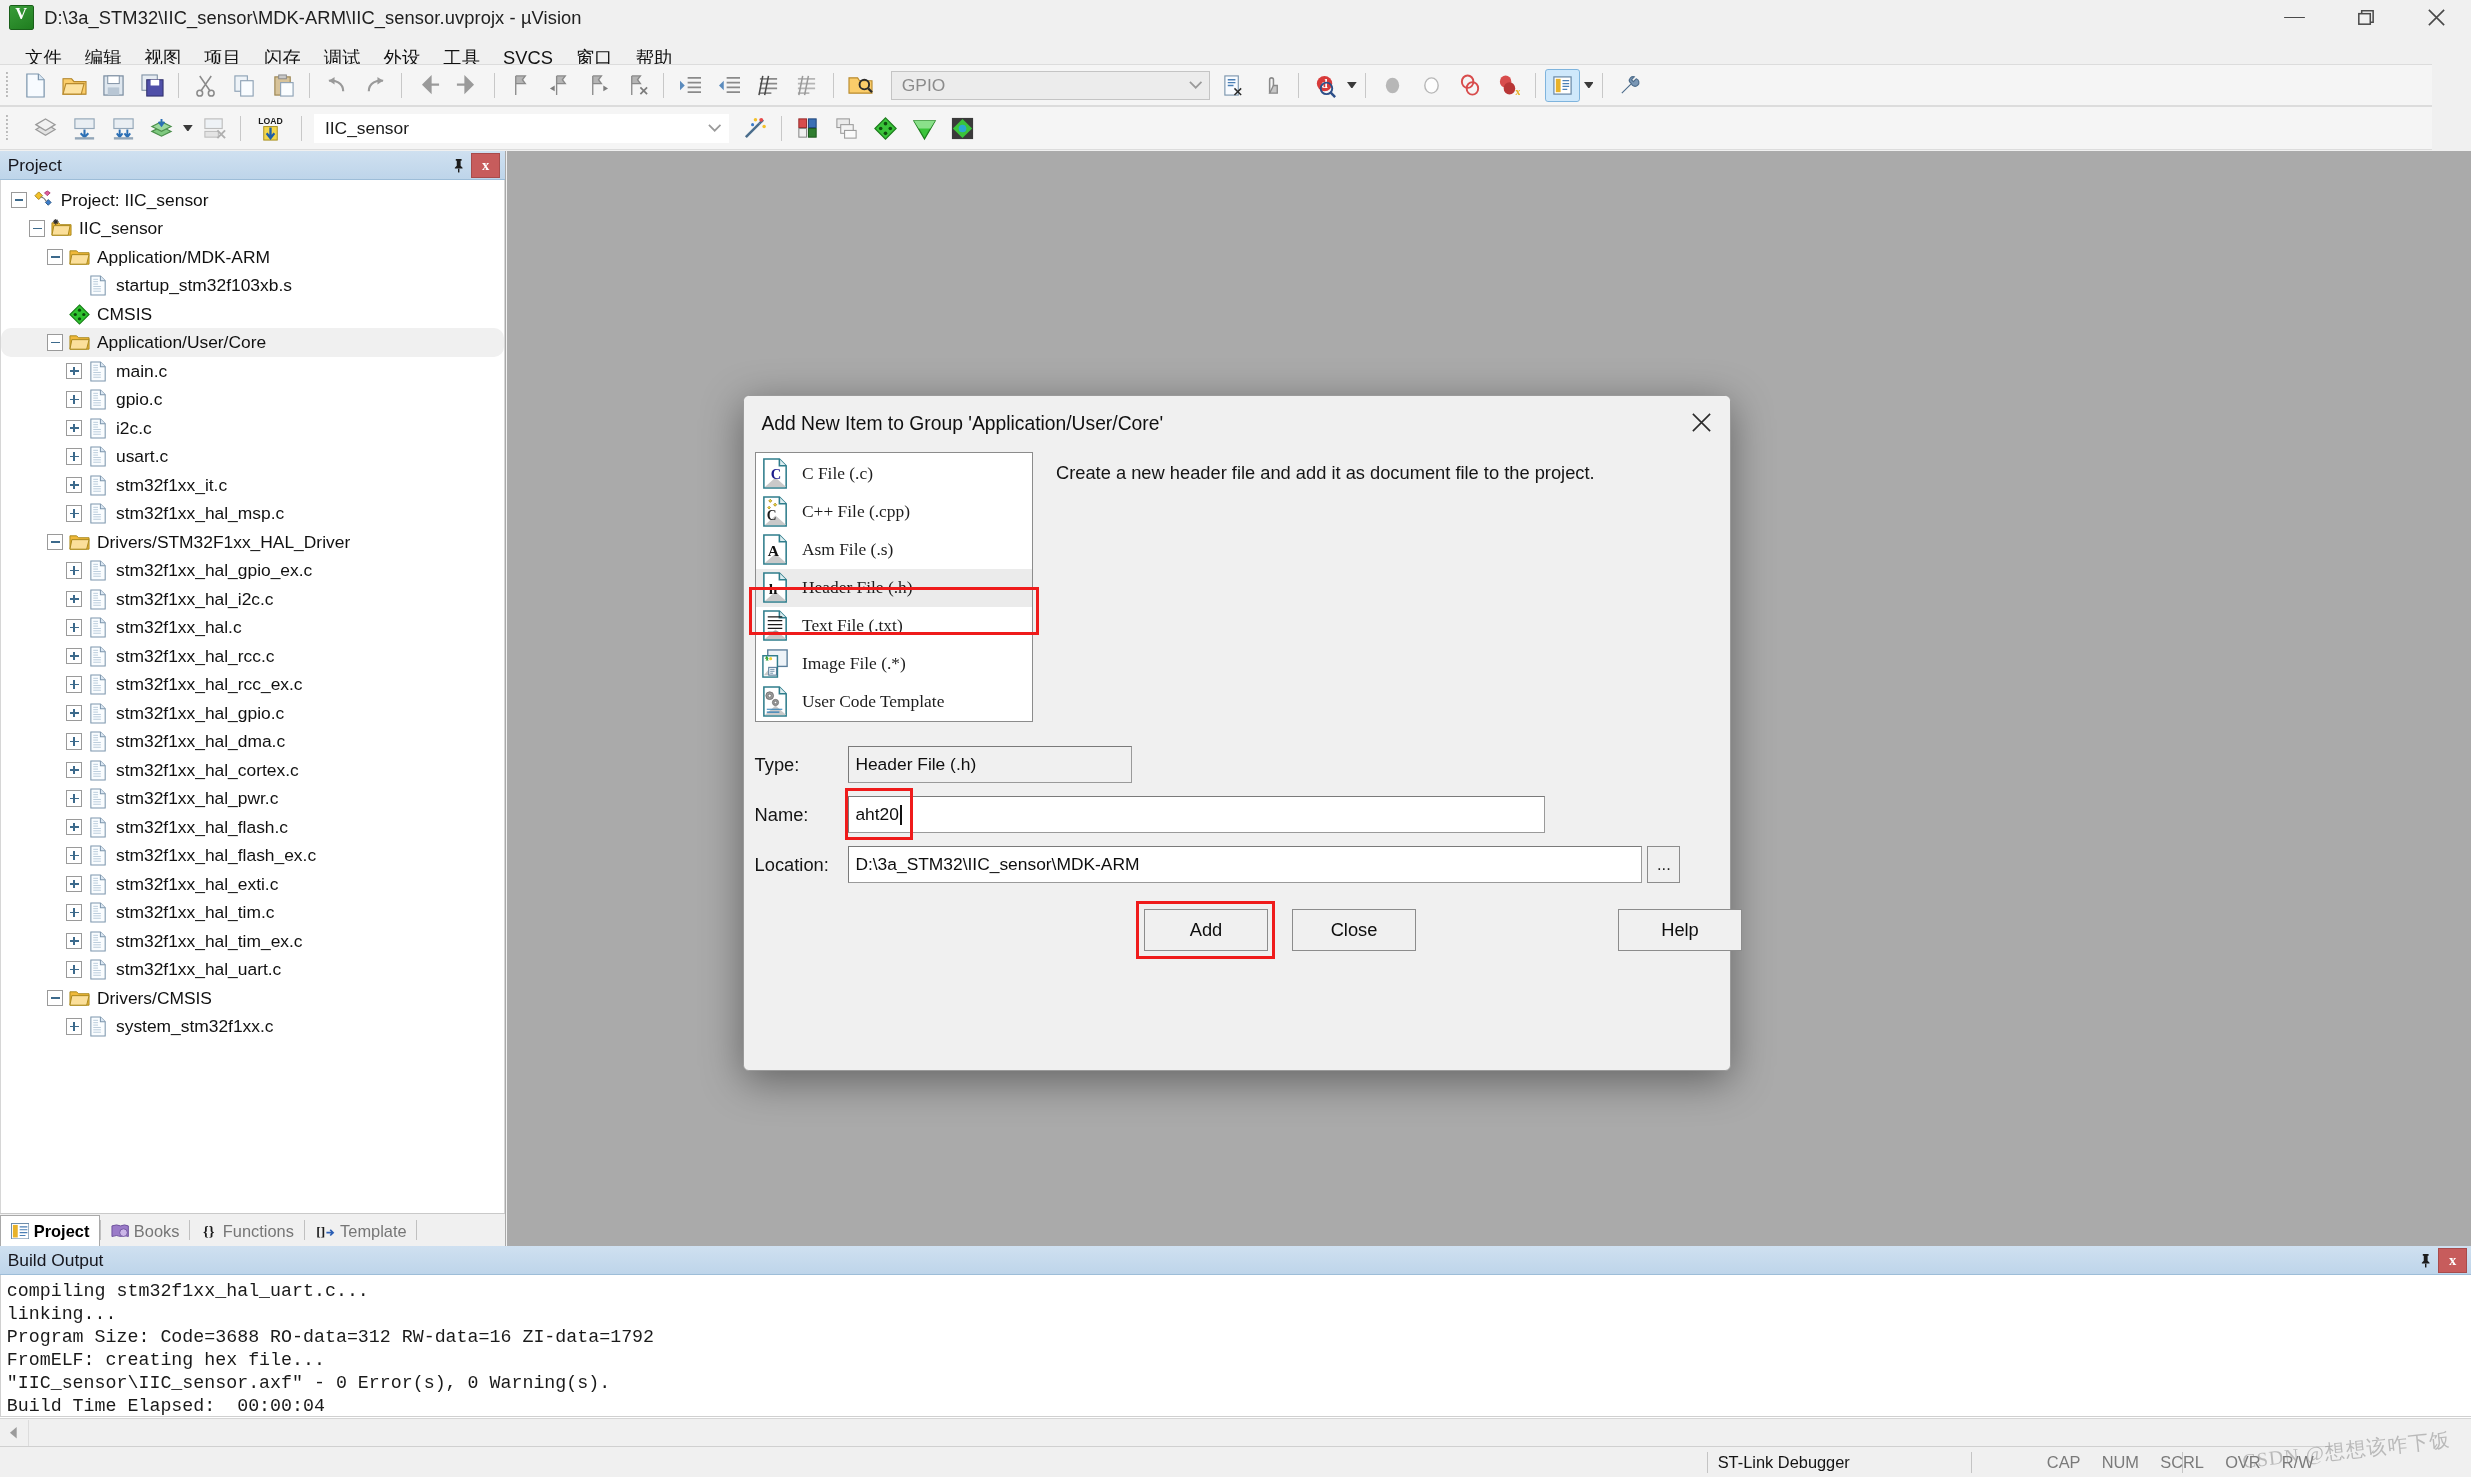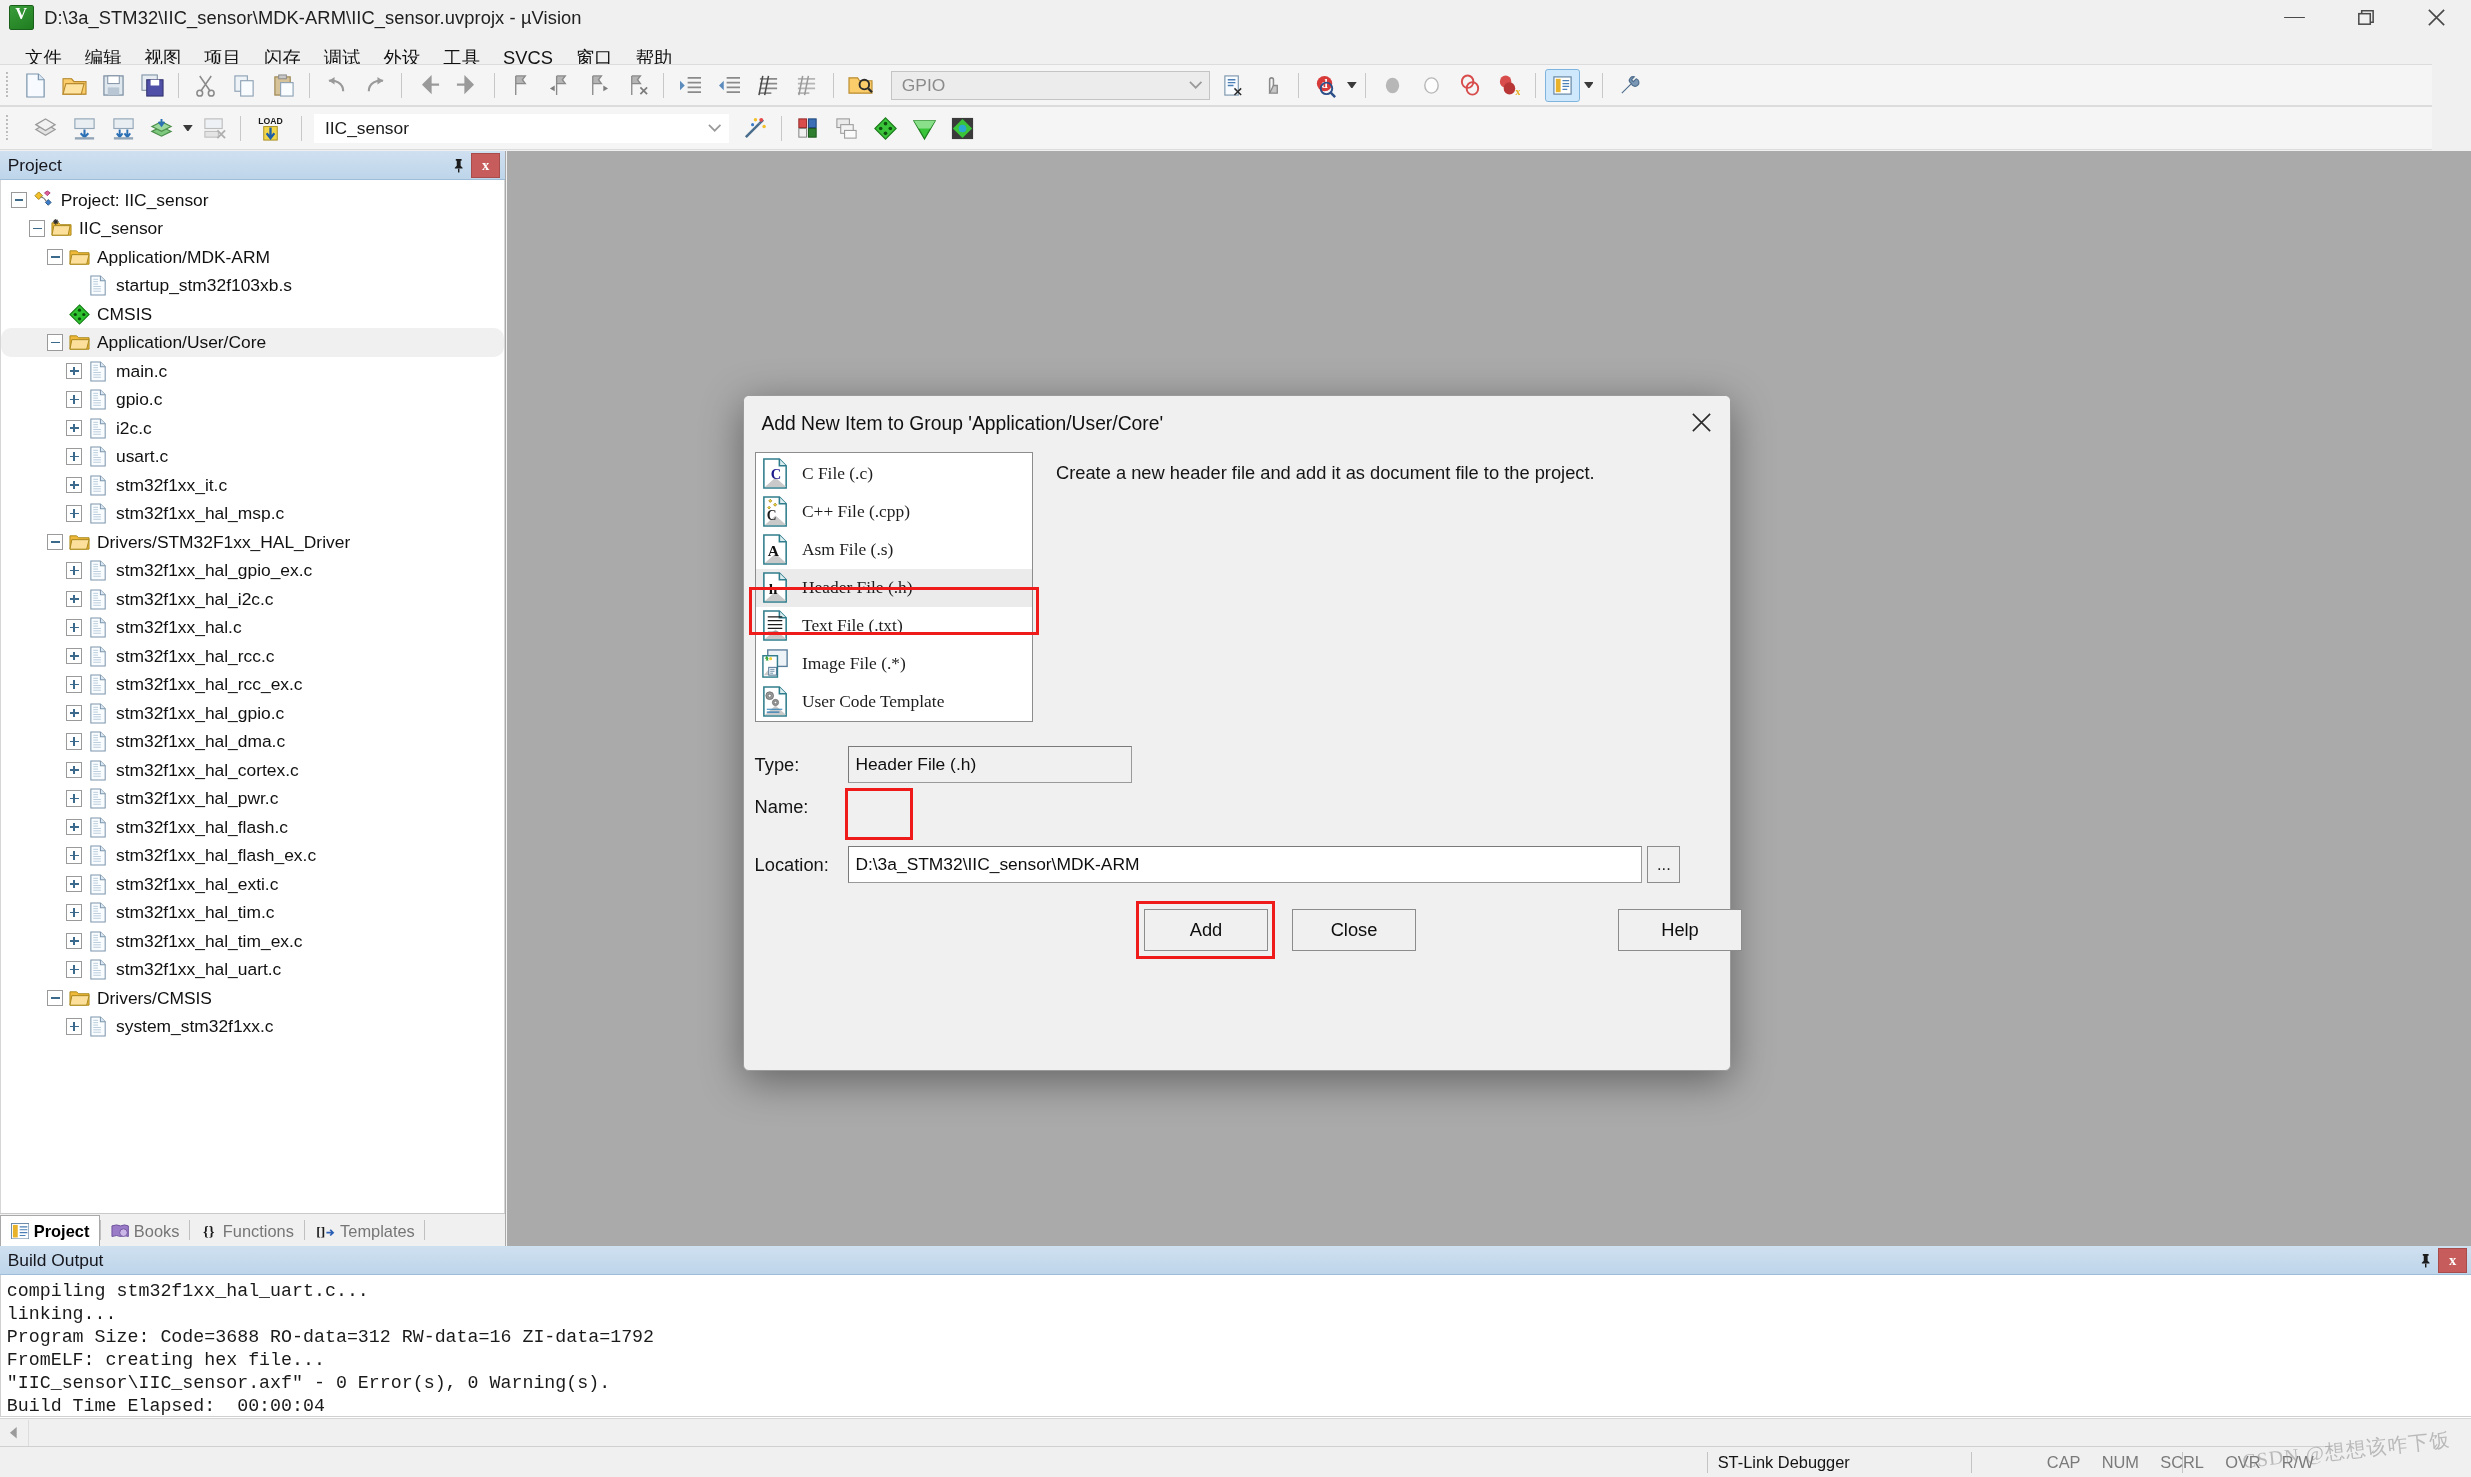--- a/index.html
+++ b/index.html
@@ -1150,21 +1150,21 @@
             <text x="9" y="14" font-size="15" text-anchor="middle" fill="#1a1a1a" font-family="serif" font-weight="bold">{}</text>
           </svg>
         <span>Functions</span>
       </div>
       <div class="tabsep"></div>
       <div class="ptab">
         <svg width="21" height="16.4" viewBox="0 0 22 17" style="font-size:17px">
             <text x="7" y="14" font-size="14" text-anchor="middle" fill="#1a1a1a" font-family="serif" font-weight="bold">[]</text>
             <path d="M13 10 h6 M17 7 l3 3 l-3 3" stroke="#2b5fb5" stroke-width="1.8" fill="none"></path>
           </svg>
-        <span>Templates</span>
+        <span>Template</span>
       </div>
       <div class="tabsep"></div>
     </div>
   </div>
 
   <div class="workspace"></div>
 
   <div class="dialog">
     <div class="dlg-title">
       <span class="dt">Add New Item to Group 'Application/User/Core'</span>
@@ -1267,20 +1267,24 @@
       <div class="redbox" style="left:4.8px; top:135px; width:290px; height:48px;"></div>
       <div class="desc">Create a new header file and add it as document file to the project.</div>
 
       <div class="frow" style="top:294px; width:946px;">
         <span class="flabel">Type:</span>
         <span class="finput ro" style="width:284px;">Header File (.h)</span>
       </div>
 
       <div class="frow" style="top:344px; width:946px;">
         <span class="flabel">Name:</span>
+        <span class="finput" style="width:697px;">
+          <span>aht20</span>
+            <span class="caret"></span>
+        </span>
       </div>
       <div class="redbox" style="left:101px; top:336px; width:68px; height:52px;"></div>
 
       <div class="frow" style="top:394px; width:946px;">
         <span class="flabel">Location:</span>
         <span class="finput" style="width:794px;">D:\3a_STM32\IIC_sensor\MDK-ARM</span>
         <span class="browse-btn">...</span>
       </div>
 
       <div class="dbtn" style="left:400px; top:457px; width:124px;">Add</div>

